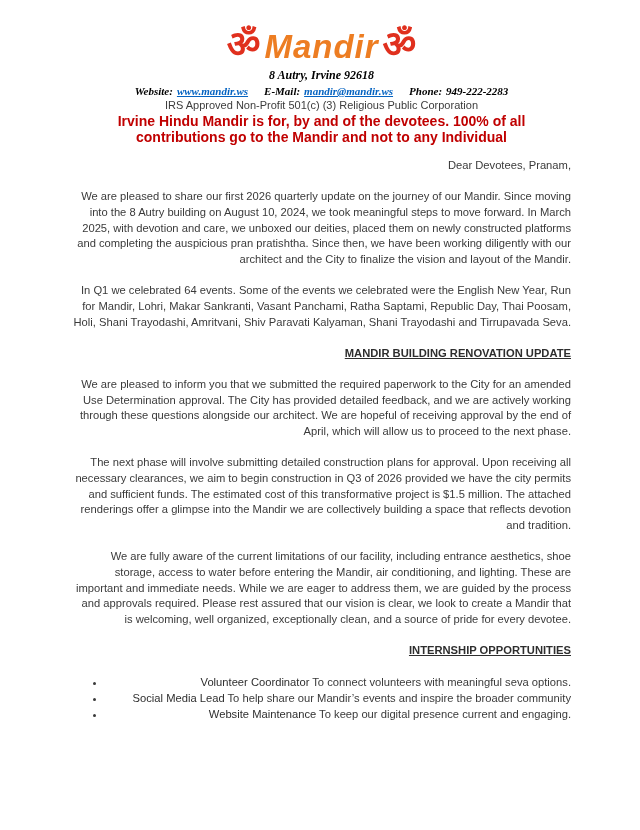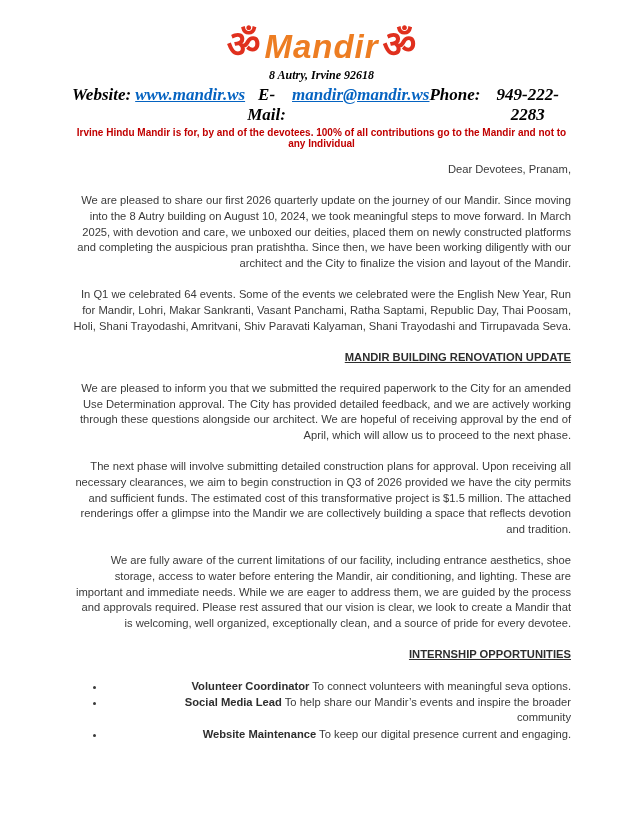--- a/index.html
+++ b/index.html
@@ -48,40 +48,41 @@
     font-size: 12px;
     font-weight: bold;
     font-style: italic;
     color: #000000;
     margin-top: 3px;
   }
   .contact-line {
     display: flex;
     justify-content: center;
     align-items: baseline;
+    gap: 16px;
     font-family: "Liberation Serif", "DejaVu Serif", serif;
-    font-size: 17px;
+    font-size: 11px;
     font-weight: bold;
     font-style: italic;
     color: #000000;
     margin-top: 2px;
   }
   .contact-group { display: inline-flex; gap: 4px; align-items: baseline; }
   .contact-link {
     color: var(--link-blue);
     text-decoration: underline;
     cursor: pointer;
   }
   .irs-line {
     font-size: 11px;
     color: #3c3c3c;
     margin-top: 2px;
   }
   .disclaimer-line {
-    font-size: 10px;
+    font-size: 14px;
     font-weight: bold;
     color: var(--disclaimer-red);
     margin-top: 2px;
   }
   
   .letter-body {
     margin-top: 13px;
     color: #3a3a3a;
     font-size: 11.2px;
     line-height: 15.7px;
@@ -99,21 +100,21 @@
   }
   ul.roles {
     margin: 0;
     padding-left: 34px;
     list-style: disc;
   }
   ul.roles li {
     margin: 0 0 0.5px 0;
     padding-left: 16px;
   }
-  .role-title { font-weight: bold; color: #2e2e2e; margin-left: 10px; }
+  .role-title { font-weight: normal; color: #2e2e2e; margin-left: 10px; }
 </style>
 </head>
 <body>
 
 <div class="page">
 
   <header class="letterhead">
     <div class="title-row">
       <span class="om">ॐ</span>
       <span class="org-title">Mandir</span>
@@ -130,20 +131,21 @@
       <span class="contact-group">
         <span>E-Mail:</span>
         <a class="contact-link">mandir@mandir.ws</a>
       </span>
       <span class="contact-group">
         <span>Phone:</span>
         <span>949-222-2283</span>
       </span>
     </div>
 
+    <div class="irs-line">IRS Approved Non-Profit 501(c) (3) Religious Public Corporation</div>
     <div class="disclaimer-line">Irvine Hindu Mandir is for, by and of the devotees. 100% of all contributions go to the Mandir and not to any Individual</div>
   </header>
 
   <main class="letter-body">
     <p>Dear Devotees, Pranam,</p>
 
     <p>We are pleased to share our first 2026 quarterly update on the journey of our Mandir. Since moving into the 8 Autry building on August 10, 2024, we took meaningful steps to move forward. In March 2025, with devotion and care, we unboxed our deities, placed them on newly constructed platforms and completing the auspicious pran pratishtha.  Since then, we have been working diligently with our architect and the City to finalize the vision and layout of the Mandir.</p>
 
     <p>In Q1 we celebrated 64 events. Some of the events we celebrated  were the English New Year, Run for Mandir, Lohri, Makar Sankranti, Vasant Panchami, Ratha Saptami, Republic Day, Thai Poosam, Holi, Shani Trayodashi, Amritvani, Shiv Paravati Kalyaman, Shani Trayodashi and Tirrupavada Seva.</p>
 

